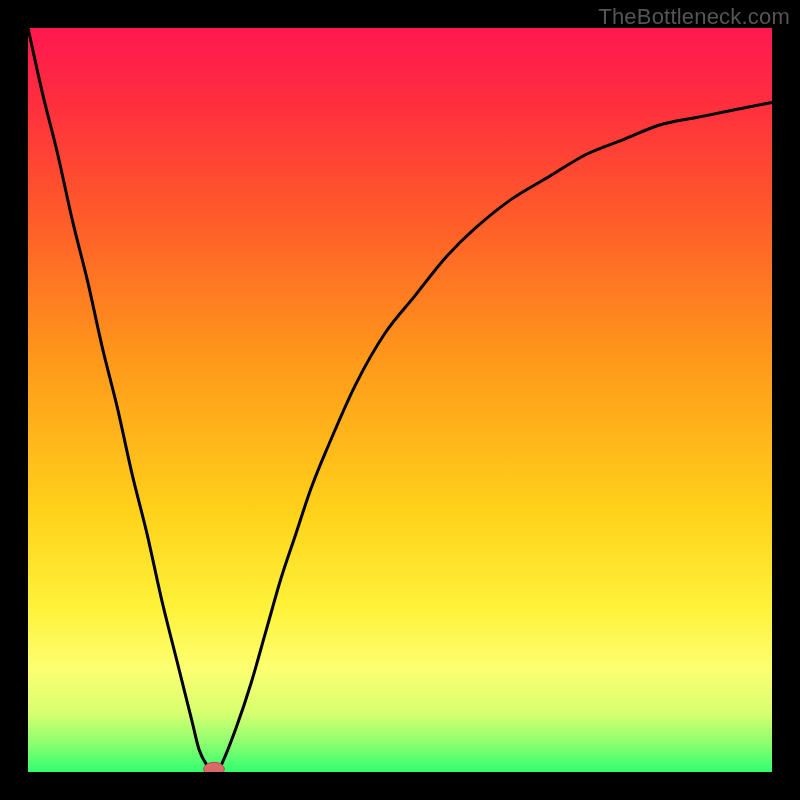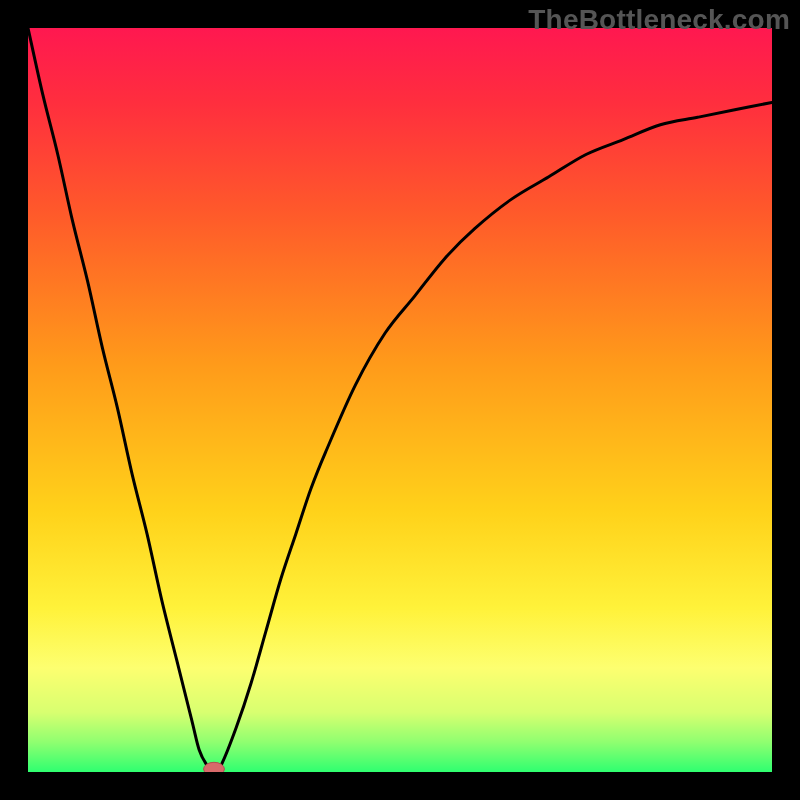--- a/index.html
+++ b/index.html
@@ -22,22 +22,22 @@
     left: 28px;
     top: 28px;
     width: 744px;
     height: 744px;
   }
   .watermark {
     position: absolute;
     top: 4px;
     right: 10px;
     color: #555;
-    font-size: 28px;
-    font-weight: 700;
+    font-size: 22px;
+    font-weight: 400;
     letter-spacing: 0.2px;
     pointer-events: none;
     user-select: none;
     margin-left: 20px;
   }
 </style>
 </head>
 <body>
 
 <div class="frame">

